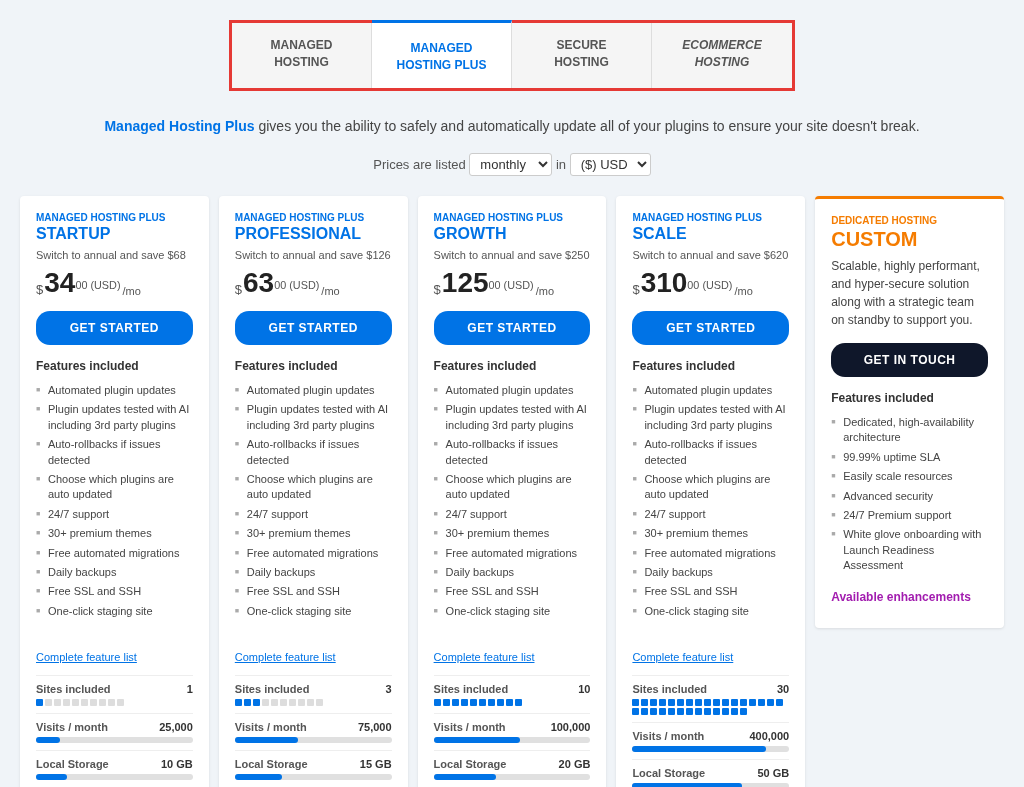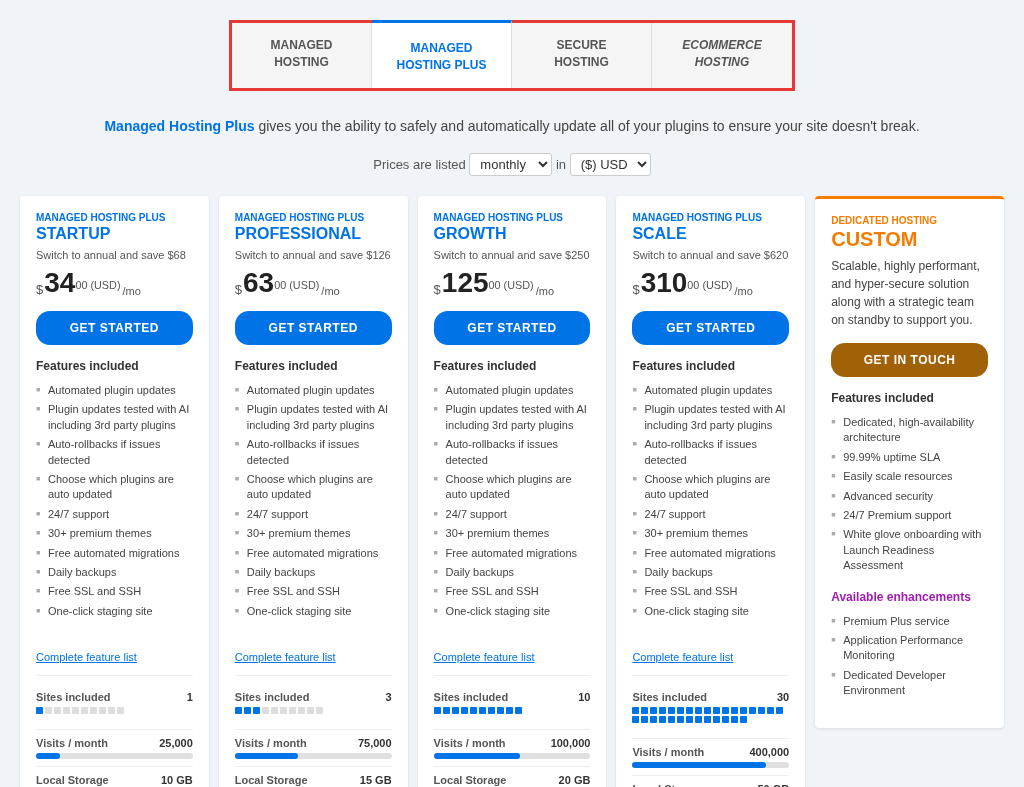--- a/index.html
+++ b/index.html
@@ -34,39 +34,39 @@
 
     .save-text { font-size: 11px; color: #555; margin-bottom: 8px; }
 
     .price-row { display: flex; align-items: flex-end; margin-bottom: 14px; }
     .price-dollar { font-size: 28px; font-weight: bold; color: #222; line-height: 1; }
     .price-sup { font-size: 13px; color: #555; vertical-align: super; margin-right: 1px; }
     .price-decimals { font-size: 13px; color: #555; }
     .price-period { font-size: 11px; color: #555; margin-left: 2px; }
 
     .cta-button { display: block; width: 100%; padding: 10px; text-align: center; font-size: 12px; font-weight: bold; text-transform: uppercase; border: none; border-radius: 14px; cursor: pointer; margin-bottom: 14px; color: #fff; background: #0073e6; letter-spacing: 0.5px; }
-    .cta-button.orange { background: #a16207; }
+    .cta-button.orange { background: #0f172a; }
 
     .features-heading { font-size: 12px; font-weight: bold; color: #333; margin-bottom: 8px; }
     .feature-list { list-style: none; margin-bottom: 12px; }
     .feature-list li { font-size: 11px; color: #444; padding: 2px 0 2px 12px; position: relative; line-height: 1.4; }
     .feature-list li::before { content: '■'; position: absolute; left: 0; color: #aaa; font-size: 7px; top: 4px; }
 
     .complete-link { font-size: 11px; color: #0073e6; text-decoration: underline; cursor: pointer; display: block; margin-bottom: 12px; margin-top: 30px; }
 
     
     .metric-row { border-top: 1px solid #eee; padding: 7px 0; }
     .metric-header { display: flex; justify-content: space-between; align-items: center; margin-bottom: 4px; }
     .metric-label { font-size: 11px; color: #555; font-weight: bold; }
     .metric-value { font-size: 11px; color: #333; font-weight: bold; }
     .metric-bar-bg { background: #e0e0e0; height: 6px; border-radius: 3px; width: 100%; }
     .metric-bar-fill { background: #0073e6; height: 6px; border-radius: 3px; }
 
     
-    .sites-row { border-top: 1px solid #eee; padding: 15px 0; }
+    .sites-row { border-top: 1px solid #eee; padding: 7px 0; }
     .sites-header { display: flex; justify-content: space-between; margin-bottom: 4px; }
     .sites-dots { display: flex; flex-wrap: wrap; gap: 2px; }
     .dot { width: 7px; height: 7px; border-radius: 1px; background: #0073e6; }
     .dot.empty { background: #ddd; }
 
     .custom-desc { font-size: 12px; color: #444; line-height: 1.5; margin-bottom: 14px; }
 
     .enhancements-heading { font-size: 12px; font-weight: bold; color: #a21caf; margin-top: 14px; margin-bottom: 8px; }
   </style>
 </head>
@@ -399,21 +399,16 @@
   <div class="features-heading">Features included</div>
 <ul class="feature-list">
           <li>Dedicated, high-availability architecture</li>
           <li>99.99% uptime SLA</li>
           <li>Easily scale resources</li>
           <li>Advanced security</li>
           <li>24/7 Premium support</li>
           <li>White glove onboarding with Launch Readiness Assessment</li>
         </ul>
         <div class="enhancements-heading">Available enhancements</div>
-        <ul class="feature-list">
-          <li>Premium Plus service</li>
-          <li>Application Performance Monitoring</li>
-          <li>Dedicated Developer Environment</li>
-        </ul>
       </div>
     </div>
 
 </div>
 
 </body></html>

